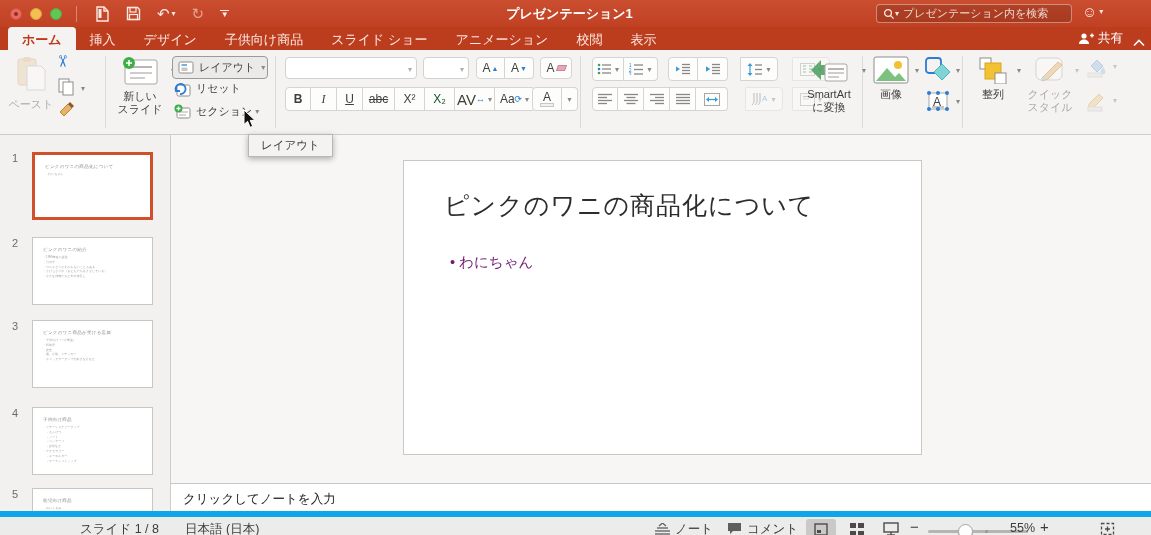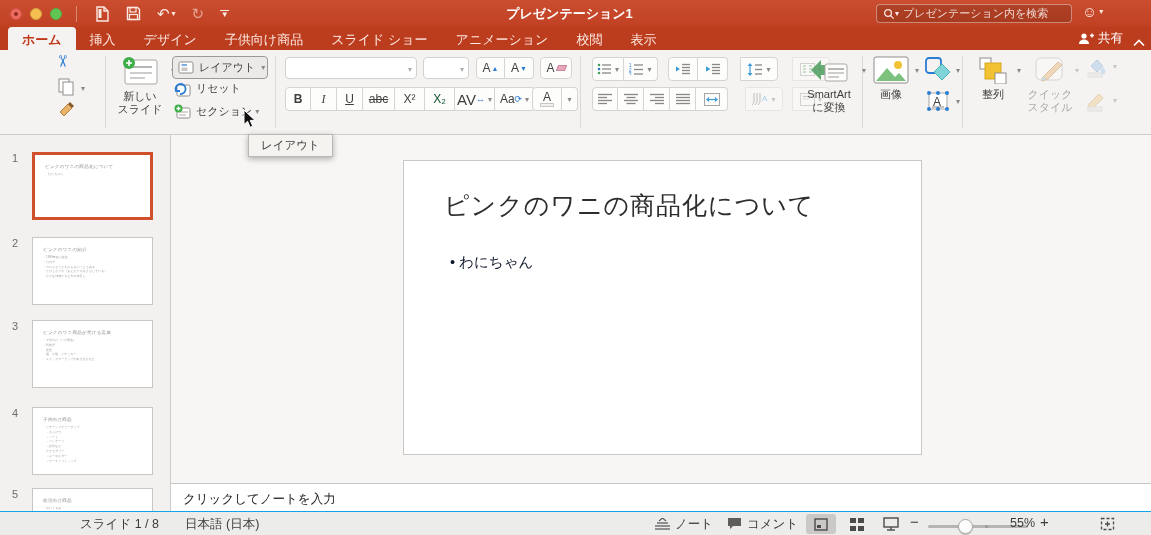--- a/index.html
+++ b/index.html
@@ -64,29 +64,29 @@
   .thumb-num { position:absolute; left:12px; top:0; font-size:11px; color:#6d6b6a; }
   .thumb-box { position:absolute; left:32px; top:0; width:121px; height:68px; background:#fff; border:1px solid #c8c6c4; padding:6px 0 0 10px; overflow:hidden; }
   .thumb-box.selected { border:3px solid #d0502b; }
   .t-title { font-size:4.5px; color:#8a8a8a; letter-spacing:.3px; margin-top:3px; }
   .t-bullets { font-size:3px; color:#9a9a9a; line-height:1.6; margin-top:3px; white-space:pre-line; }
 
   
   .canvas { position:absolute; left:171px; top:135px; width:980px; height:348px; background:#f7f6f5; }
   .slide { position:absolute; left:232px; top:25px; width:519px; height:295px; background:#fff; border:1px solid #c9c8c6; }
   .slide-title { position:absolute; left:40px; top:28px; font-size:25px; color:#2d2d2d; letter-spacing:1px; }
-  .slide-bullet { position:absolute; left:46px; top:92px; font-size:14.5px; color:#0f172a; }
+  .slide-bullet { position:absolute; left:46px; top:92px; font-size:14.5px; color:#701a75; }
   .slide-bullet::before { content:"• "; }
 
   
   .notes { position:absolute; left:171px; top:483px; width:980px; height:28px; background:#fff; border-top:1px solid #c9c7c5; }
   .notes .ph { position:absolute; left:12px; top:7px; font-size:12.5px; color:#1c1c1c; }
 
   
-  .statusbar { position:absolute; left:0; top:511px; width:1151px; height:24px; background:#ececeb; border-top:1px solid #0ea5e9; font-size:12.5px; color:#3d3c3b;padding-left:36px; }
+  .statusbar { position:absolute; left:0; top:511px; width:1151px; height:24px; background:#ececeb; border-top:6px solid #0ea5e9; font-size:12.5px; color:#3d3c3b;padding-left:36px; }
   .sb-item { position:absolute; top:4px; white-space:nowrap; }
   .sb-ico { display:inline-block; vertical-align:-2px; margin-right:5px; }
   .view-btn { position:absolute; top:2px; width:30px; height:20px; border-radius:3px; display:flex; align-items:center; justify-content:center; }
   .view-btn.sel { background:#cbc9c8; }
   .zoom-track { position:absolute; left:928px; top:13px; width:100px; height:3px; background:#b7b5b3; border-radius:2px; }
   .zoom-thumb { position:absolute; left:-7px; top:-6px; width:15px; height:15px; background:#fdfdfd; border:1px solid #aaa8a6; border-radius:50%; box-shadow:0 1px 1px rgba(0,0,0,.2); }
   .zoom-tick { position:absolute; left:57px; top:0px; width:3px; height:3px; background:#9a9896; border-radius:50%; }
 </style>
 </head>
 <body>
@@ -166,20 +166,28 @@
   <div class="gsep" style="left:862px"></div>
   <div class="gsep" style="left:962px"></div>
 
   <div class="glabel" style="left:0;width:105px">クリップボード</div>
   <div class="glabel" style="left:105px;width:170px">スライド</div>
   <div class="glabel" style="left:275px;width:305px">フォント</div>
   <div class="glabel" style="left:580px;width:255px">段落</div>
   <div class="glabel" style="left:862px;width:100px">挿入</div>
   <div class="glabel" style="left:962px;width:160px">描画</div>
 
+  <div class="disabled" style="position:absolute;left:8px;top:6px;width:46px;text-align:center">
+    <svg width="30" height="38" viewBox="0 0 30 38">
+      <rect x="2" y="3" width="18" height="26" rx="2" fill="#e8cfa8" stroke="#c9ac80"></rect>
+      <rect x="7" y="1" width="8" height="5" rx="1.5" fill="#d9bc90"></rect>
+      <path d="M11 10h14l4 4v20H11z" fill="#fdfdfc" stroke="#b9b7b5"></path>
+    </svg>
+    <div class="lbl11">ペースト</div>
+  </div>
   <span style="position:absolute;left:56px;top:2px;font-size:16px;color:#2b7cd3;transform:rotate(90deg)">✂</span>
   <span style="position:absolute;left:58px;top:28px">
     <svg width="16" height="18" viewBox="0 0 16 18">
         <rect x="1" y="1" width="10" height="13" fill="#fff" stroke="#8f8d8b"></rect>
         <rect x="5" y="4" width="10" height="13" fill="#fff" stroke="#8f8d8b"></rect>
       </svg>
   </span>
   <span class="caret-g" style="position:absolute;left:78px;top:34px">▾</span>
   <span style="position:absolute;left:58px;top:52px">
     <svg width="18" height="18" viewBox="0 0 18 18">

